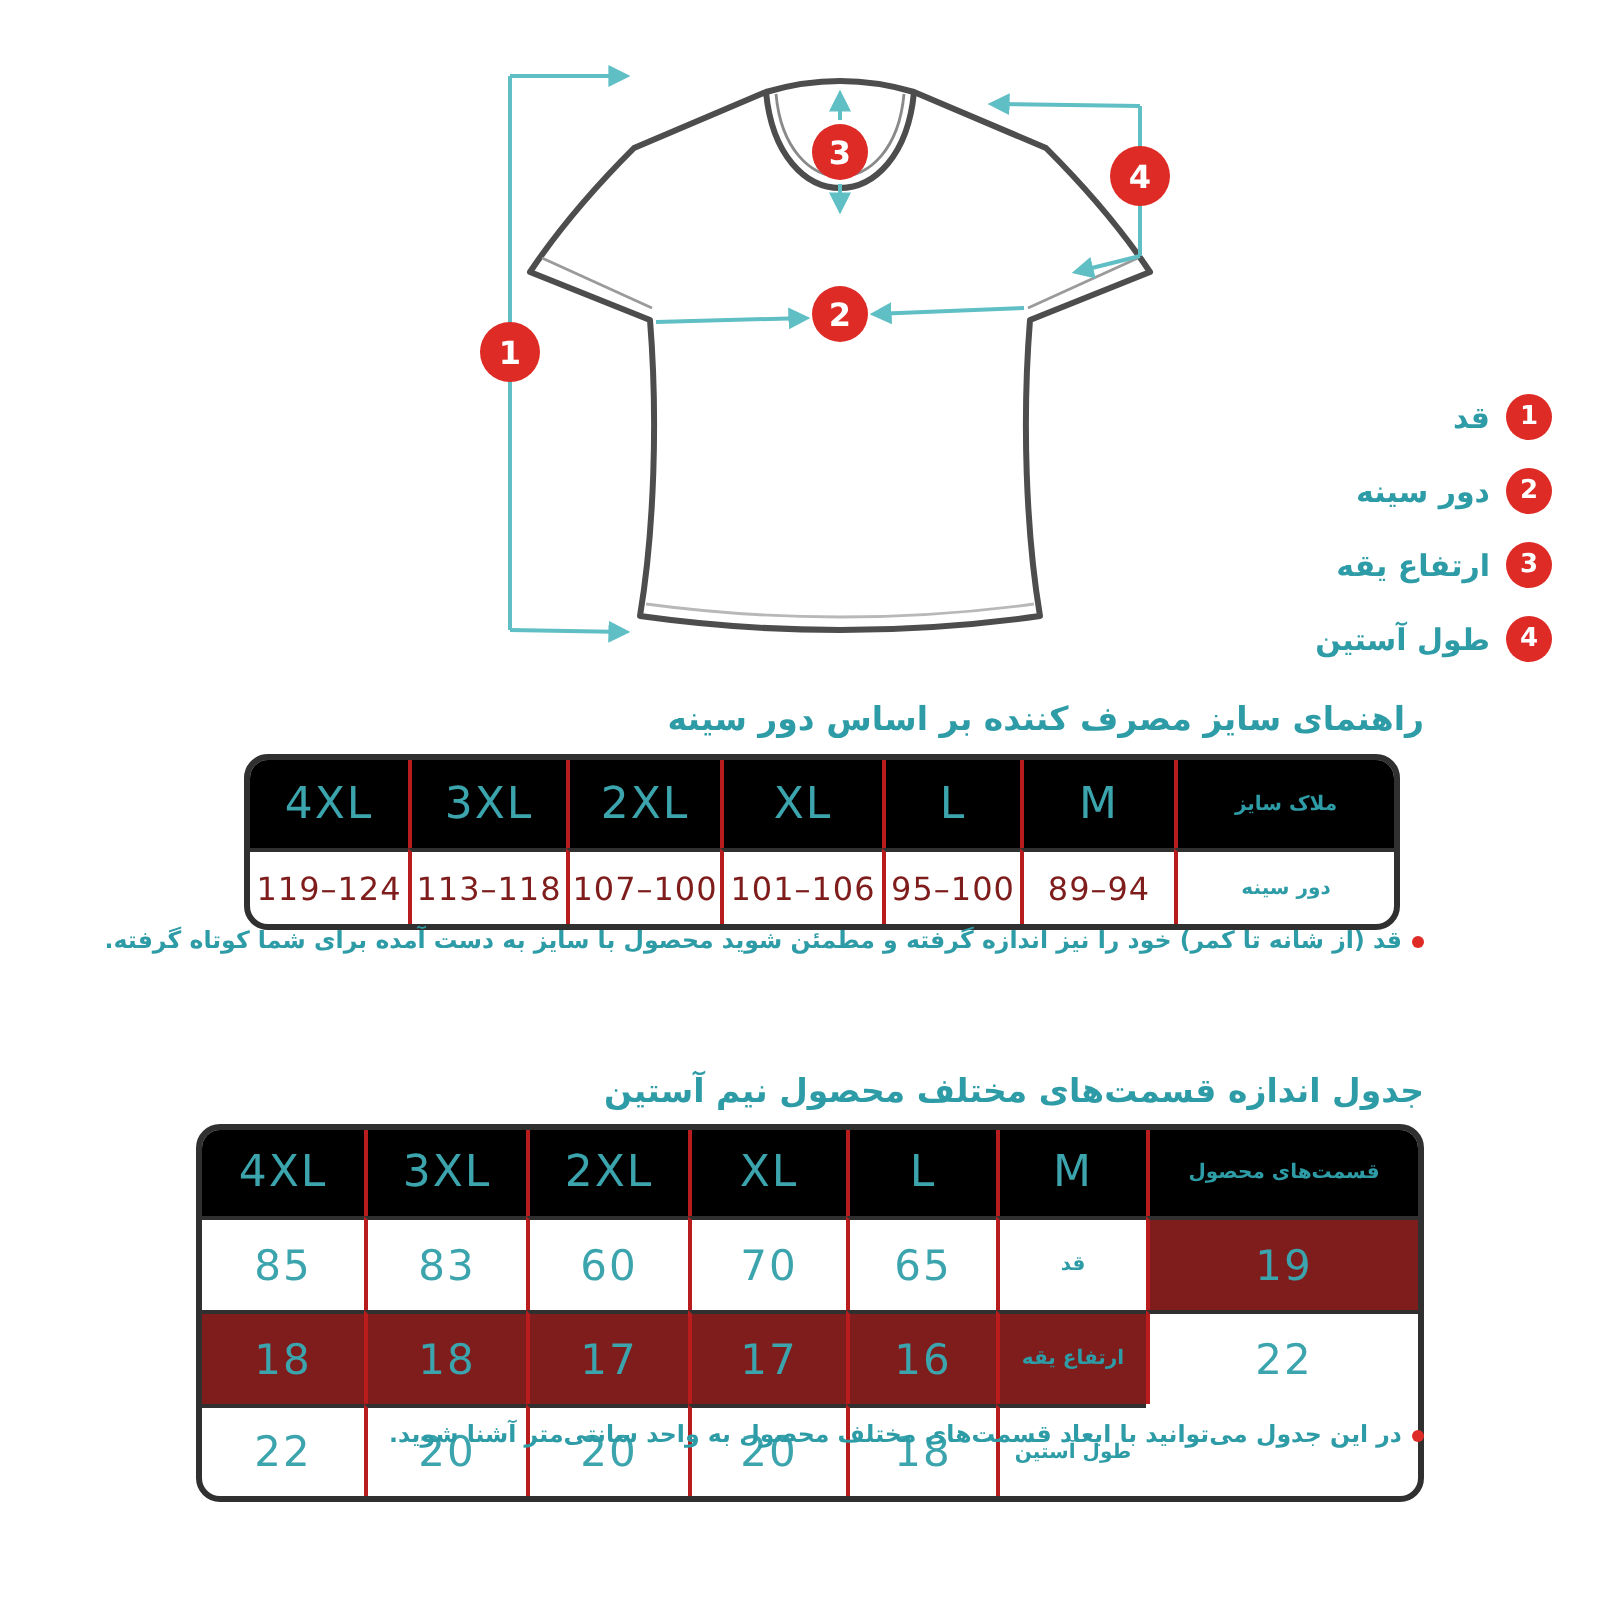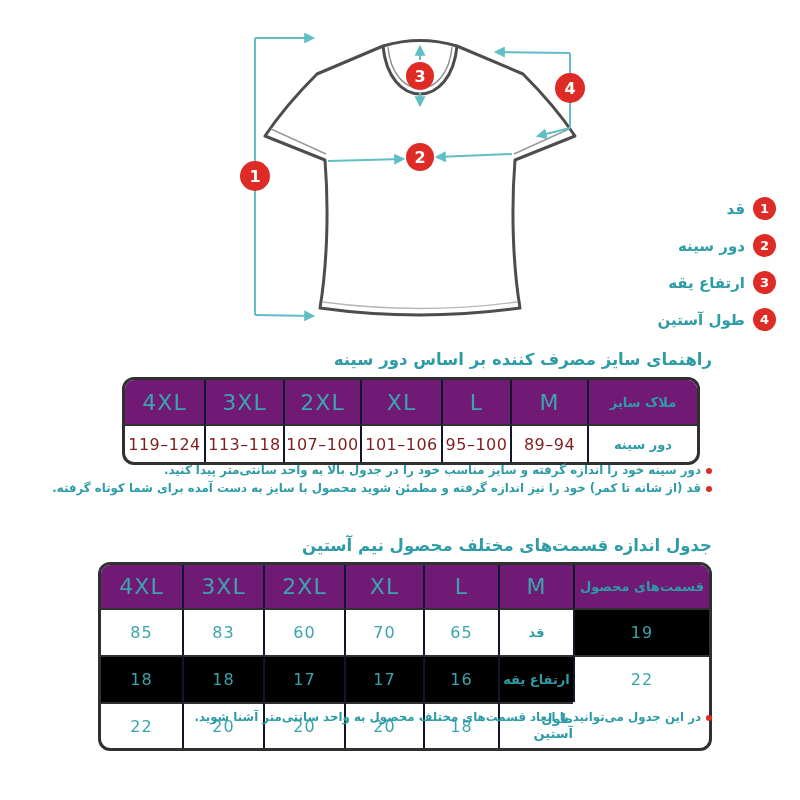--- a/index.html
+++ b/index.html
@@ -19,29 +19,29 @@
   .sec-title{position:absolute;left:100px;width:612px;text-align:right;color:#2E9CA6;font-weight:bold;font-size:16.5px;}
   .notes{position:absolute;right:88px;direction:rtl;text-align:right;}
   .note-line{color:#2E9CA6;font-weight:bold;font-size:11.8px;margin-bottom:4px;white-space:nowrap;}
   .dot{display:inline-block;width:6px;height:6px;border-radius:50%;background:#DE2B26;vertical-align:middle;margin-left:5px;}
 
   
   .tbl{position:absolute;border:3px solid #303030;border-radius:12px;background:#fff;display:grid;
     box-sizing:border-box;overflow:hidden;}
   #tbl1{left:122px;top:377px;width:578px;grid-template-columns:79px 79px 77px 81px 69px 77px 110px;grid-template-rows:44px 38px;}
   #tbl2{left:98px;top:562px;width:614px;grid-template-columns:81px 81px 81px 79px 75px 75px 136px;grid-template-rows:43px 47px 47px 46px;}
-  .cell{display:flex;align-items:center;justify-content:center;border-left:2px solid #0f172a;border-top:2px solid #303030;}
+  .cell{display:flex;align-items:center;justify-content:center;border-left:2px solid #b91c1c;border-top:2px solid #303030;}
   .tbl .cell:nth-child(7n+1){border-left:none;}
   .tbl .cell:nth-child(-n+7){border-top:none;}
-  .hdr{background:#701a75;}
-  .altrow{background:#000000;}
+  .hdr{background:#000000;}
+  .altrow{background:#7f1d1d;}
   .size-txt{color:#3BA4AD;font-size:22px;letter-spacing:1px;}
   .range-txt{color:#7f1d1d;font-size:16px;letter-spacing:0.5px;}
-  .val-txt{color:#3BA4AD;font-size:16px;letter-spacing:1px;text-align:center;}
-  .fa-lbl{color:#2E9CA6;font-weight:bold;font-size:13px;direction:rtl;}
+  .val-txt{color:#3BA4AD;font-size:21px;letter-spacing:1px;text-align:center;}
+  .fa-lbl{color:#2E9CA6;font-weight:bold;font-size:10px;direction:rtl;}
 </style>
 </head>
 <body>
 
 <svg id="tshirt-svg" viewBox="0 0 370 340">
   <defs>
     <marker id="arr" viewBox="0 0 10 10" refX="8" refY="5" markerWidth="5.5" markerHeight="5.5" orient="auto">
       <path d="M0,0 L10,5 L0,10 z" fill="#5FBFC4"></path>
     </marker>
   </defs>
@@ -151,21 +151,20 @@
     </div>
   <div class="cell">
       <span class="range-txt">89–94</span>
     </div>
   <div class="cell">
       <span class="fa-lbl">دور سینه</span>
     </div>
 </div>
 
 <div class="notes" style="top:463px;">
-  <div class="note-line"><span class="dot"></span><span>دور سینه خود را اندازه گرفته و سایز مناسب خود را در جدول بالا به واحد سانتی‌متر پیدا کنید.</span></div>
   <div class="note-line"><span class="dot"></span><span>قد (از شانه تا کمر) خود را نیز اندازه گرفته و مطمئن شوید محصول با سایز به دست آمده برای شما کوتاه گرفته.</span></div>
 </div>
 
 <div class="sec-title" style="top:536px;">جدول اندازه قسمت‌های مختلف محصول نیم آستین</div>
 
 <div id="tbl2" class="tbl">
   <div class="cell hdr">
       <span class="size-txt">4XL</span>
     </div>
   <div class="cell hdr">

